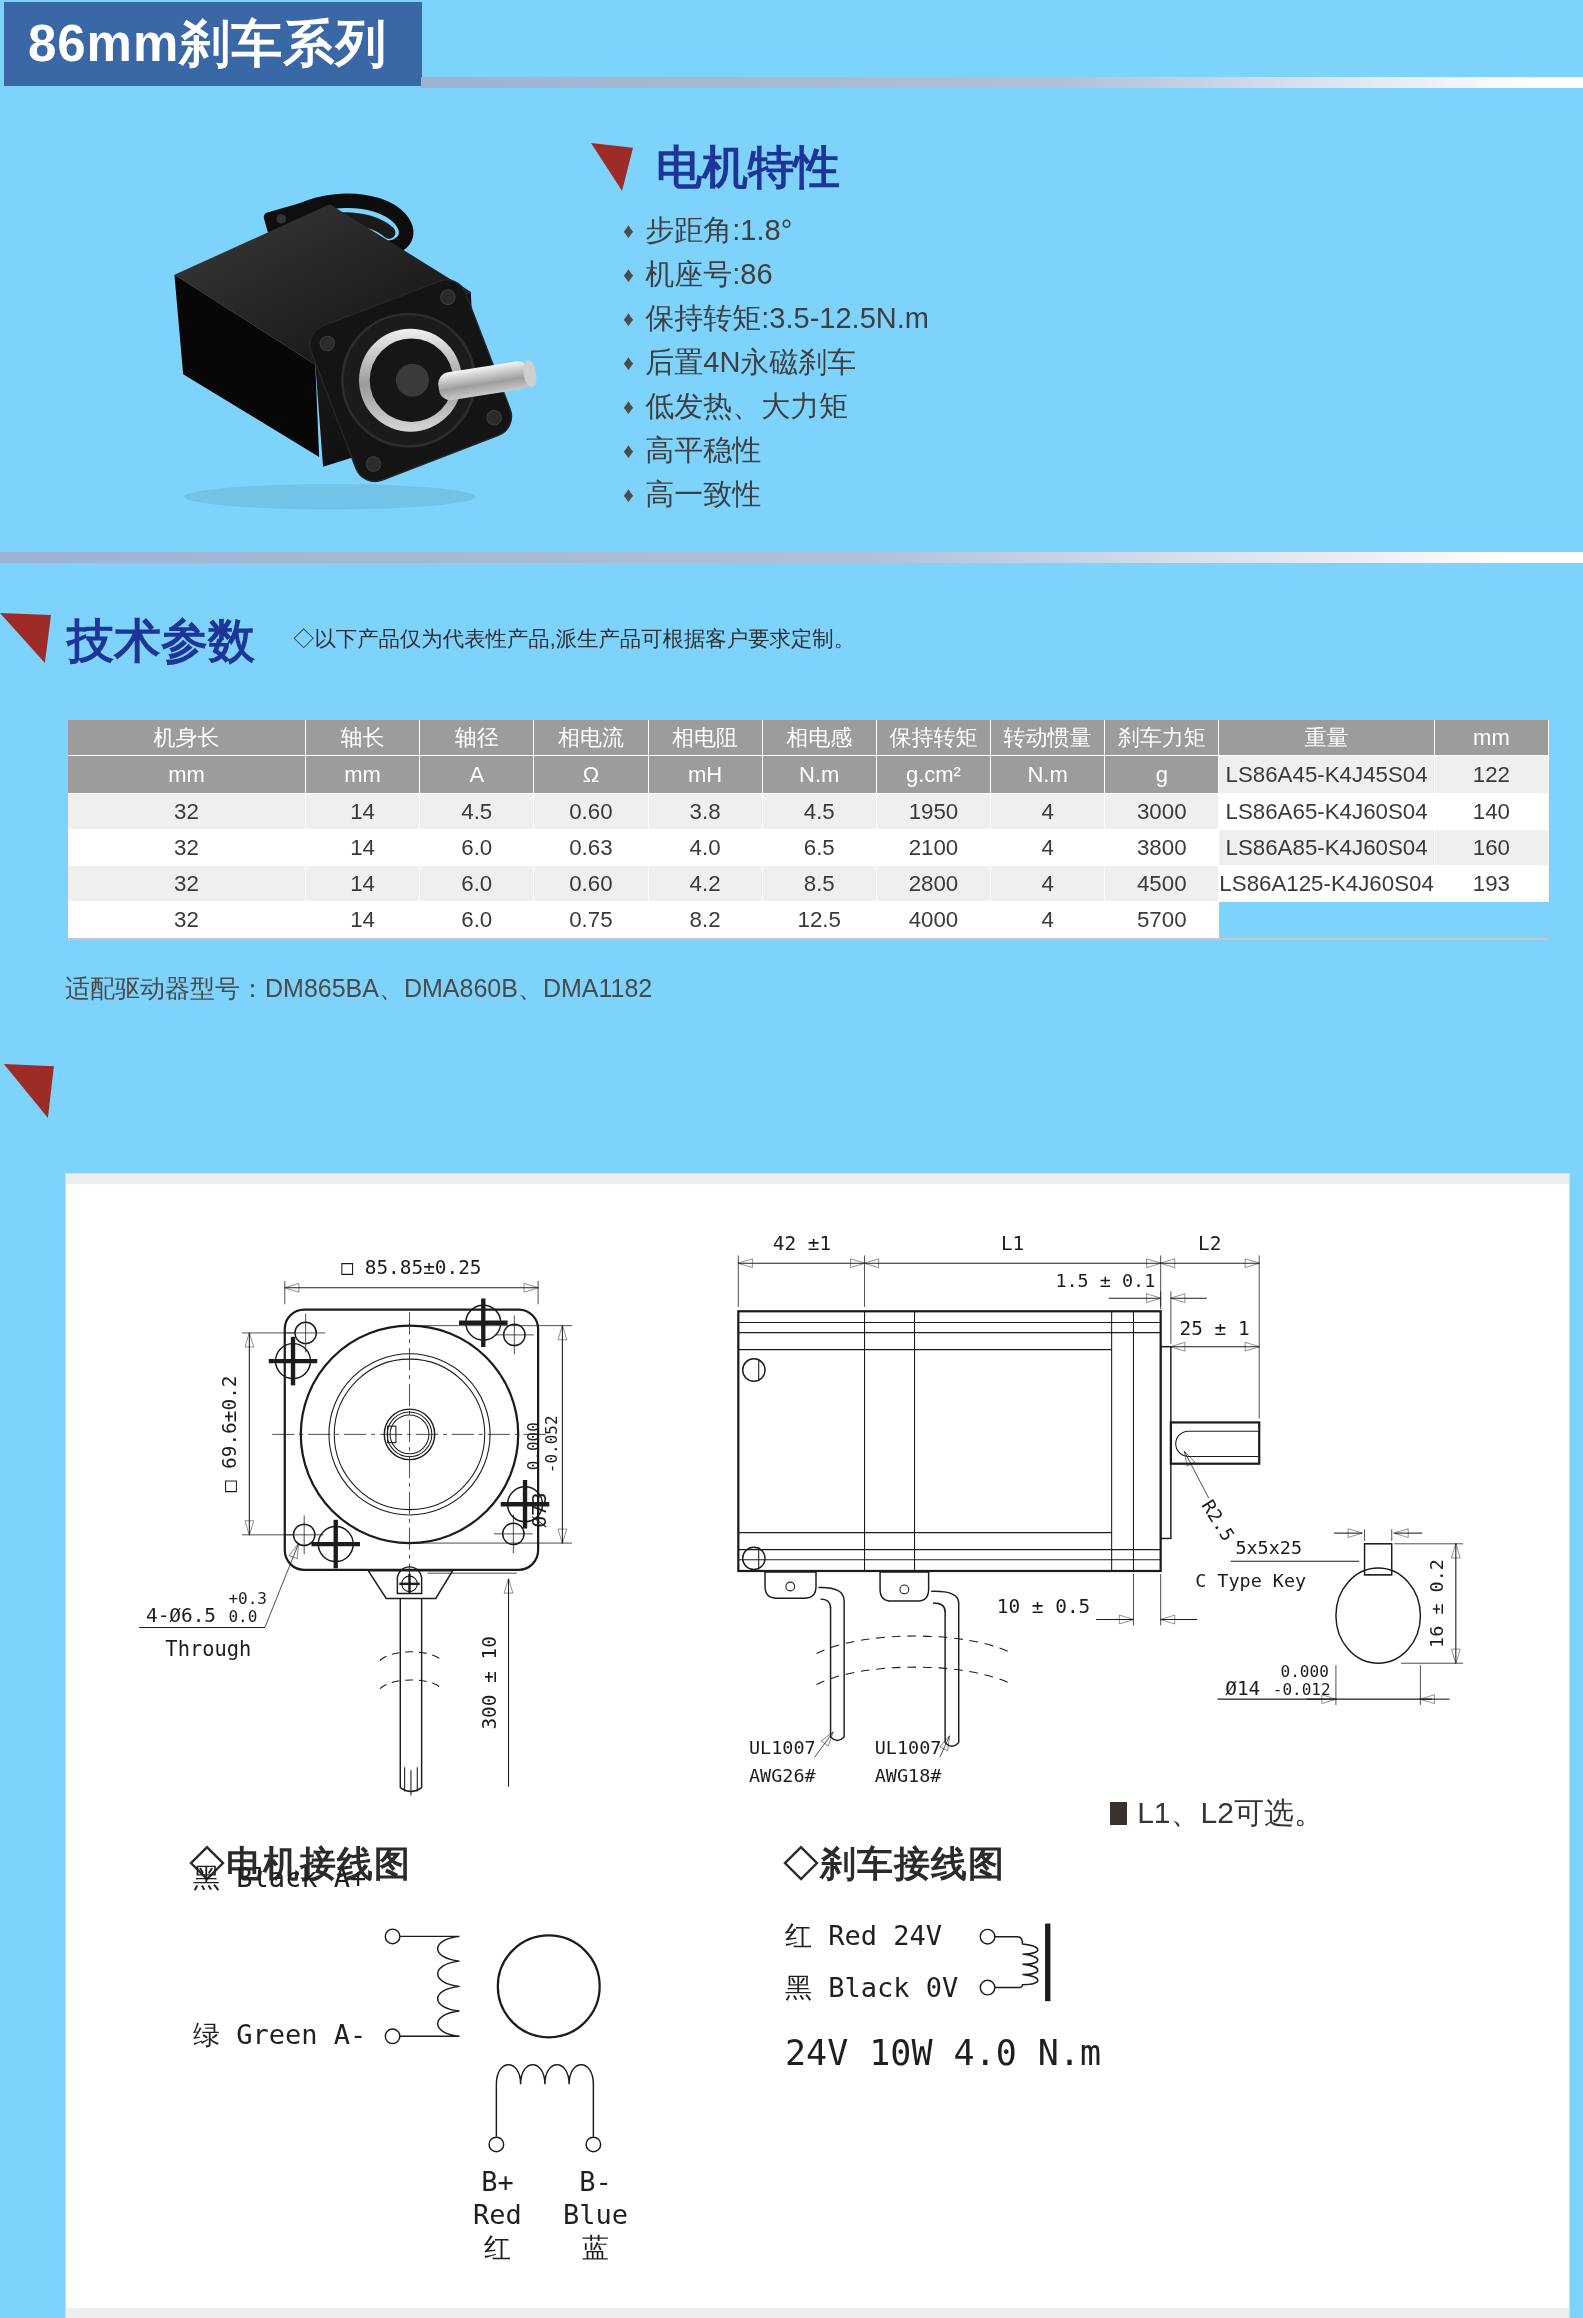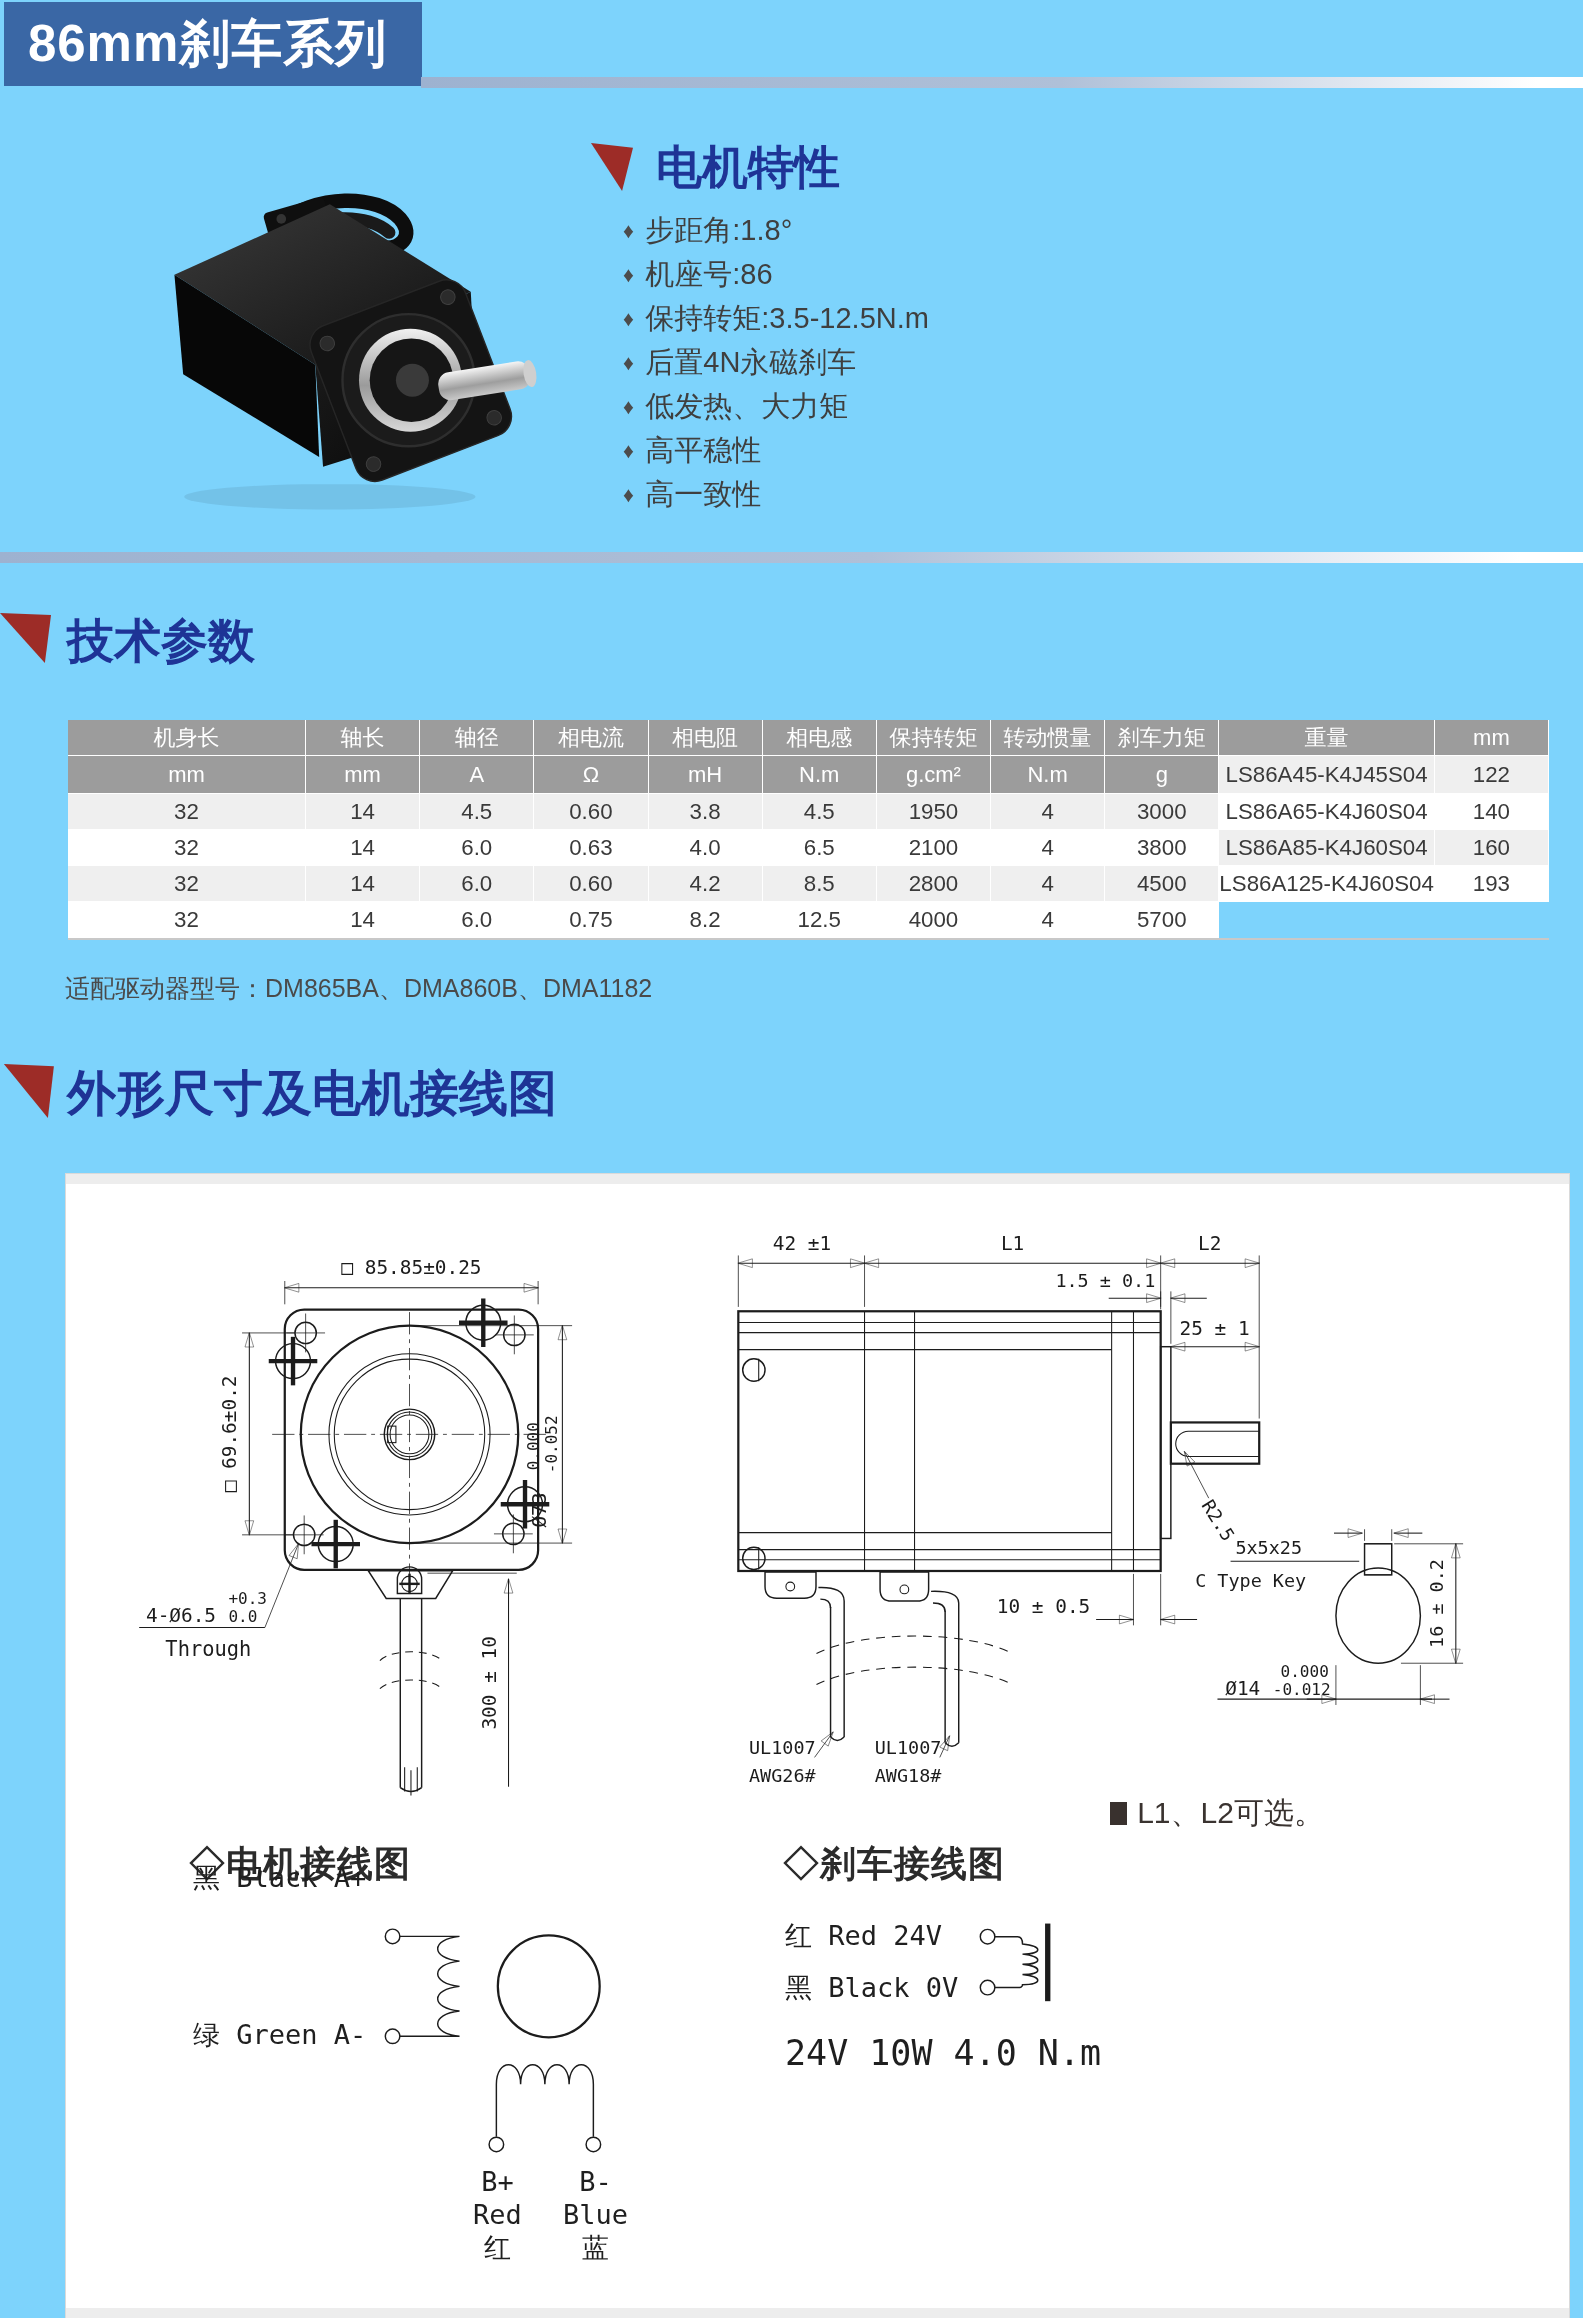--- a/index.html
+++ b/index.html
@@ -150,20 +150,21 @@
     <div class="feat-item">
         <span class="dia">♦</span>
         <span>高一致性</span>
       </div>
   </div>
 
   <div class="abs band band2"></div>
 
   <div class="abs tri tri2"></div>
   <div class="abs sec-title specs-title">技术参数</div>
+  <div class="abs specs-note">◇以下产品仅为代表性产品,派生产品可根据客户要求定制。</div>
 
   <div class="abs tbl">
     <div class="cell th">机身长</div>
     <div class="cell th">轴长</div>
     <div class="cell th">轴径</div>
     <div class="cell th">相电流</div>
     <div class="cell th">相电阻</div>
     <div class="cell th">相电感</div>
     <div class="cell th">保持转矩</div>
     <div class="cell th">转动惯量</div>
@@ -225,21 +226,20 @@
     <div class="cell td r-even">8.2</div>
     <div class="cell td r-even">12.5</div>
     <div class="cell td r-even">4000</div>
     <div class="cell td r-even">4</div>
     <div class="cell td r-even">5700</div>
   </div>
 
   <div class="abs driver-note">适配驱动器型号：DM865BA、DMA860B、DMA1182</div>
 
   <div class="abs tri tri3"></div>
-  <div class="abs sec-title dims-title">外形尺寸及电机接线图</div>
 
   <div class="abs diagram-box">
     <div class="box-band-t"></div>
     <div class="box-band-b"></div>
   </div>
 
   <svg class="abs cad" style="left:131px;top:1248px;" width="491" height="563" viewBox="270 2570 1010 1160">
     <defs>
       <marker id="aF" markerWidth="34" markerHeight="22" refX="31" refY="11" orient="auto-start-reverse" markerUnits="userSpaceOnUse">
         <path d="M2,2 L32,11 L2,20 z" fill="#1c1c1c" stroke="none"></path>

